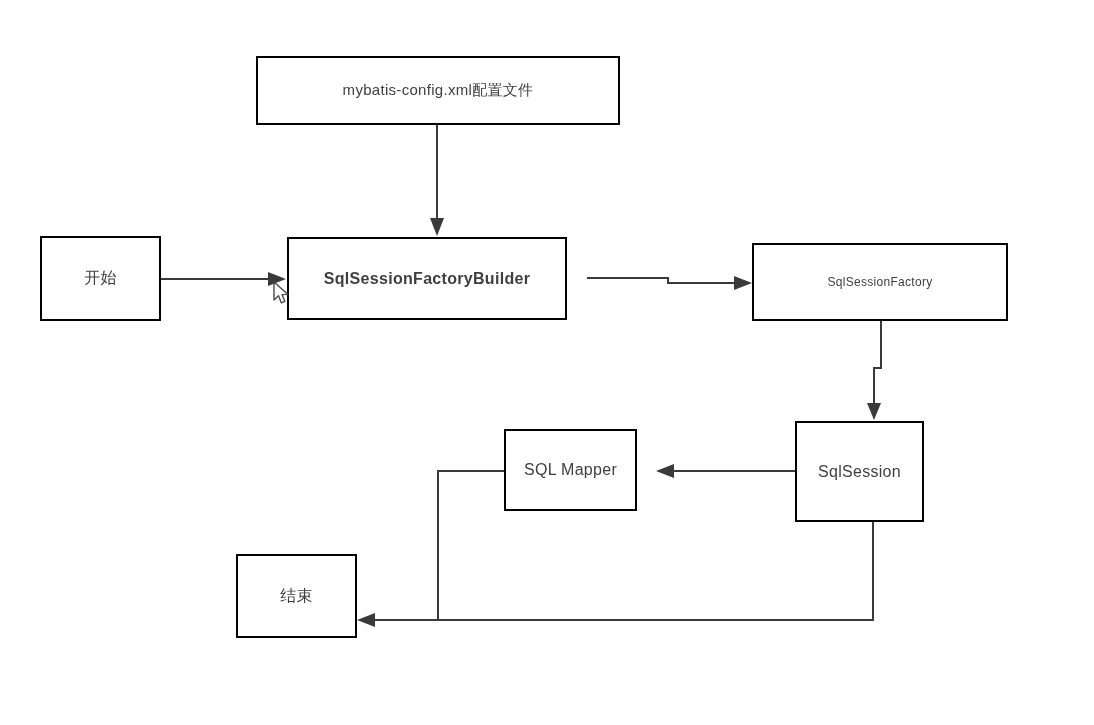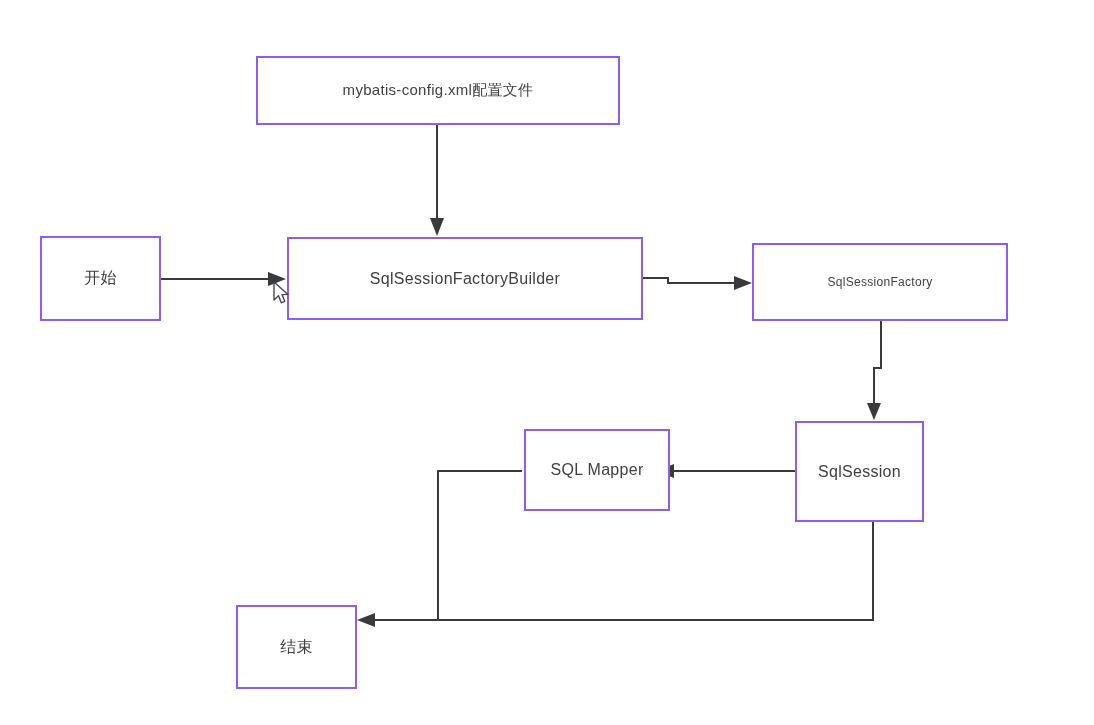--- a/index.html
+++ b/index.html
@@ -16,37 +16,37 @@
     position: absolute;
     left: 0; top: 0;
     width: 1094px; height: 725px;
     pointer-events: none;
   }
   .connectors path, .connectors line { stroke: #3a3a3a; stroke-width: 2; fill: none; }
   .connectors polygon { fill: #3a3a3a; stroke: none; }
   .node {
     position: absolute;
     background: #ffffff;
-    border: 2px solid #8b5cf6;
+    border: 2px solid #000000;
     display: flex;
     align-items: center;
     justify-content: center;
     color: #3f3f3f;
     font-size: 15px;
     letter-spacing: 0.3px;
     cursor: default;
   }
   .node span { white-space: nowrap; }
   #node-config  { left: 256px; top:  56px; width: 364px; height:  69px; }
   #node-start   { left:  40px; top: 236px; width: 121px; height:  85px; font-size: 16px; }
-  #node-builder { left: 287px; top: 237px; width: 356px; height:  83px; font-size: 16px; }
+  #node-builder { left: 287px; top: 237px; width: 280px; height:  83px; font-size: 16px; font-weight: bold; }
   #node-factory { left: 752px; top: 243px; width: 256px; height:  78px; font-size: 12px; }
   #node-session { left: 795px; top: 421px; width: 129px; height: 101px; font-size: 16px; }
-  #node-mapper  { left: 524px; top: 429px; width: 146px; height:  82px; font-size: 16px; }
-  #node-end     { left: 236px; top: 605px; width: 121px; height:  84px; font-size: 16px; }
+  #node-mapper  { left: 504px; top: 429px; width: 133px; height:  82px; font-size: 16px; }
+  #node-end     { left: 236px; top: 554px; width: 121px; height:  84px; font-size: 16px; }
   .cursor {
     position: absolute;
     left: 271px; top: 281px;
     width: 22px; height: 26px;
     pointer-events: none;
   }
 </style>
 </head>
 <body>
 

